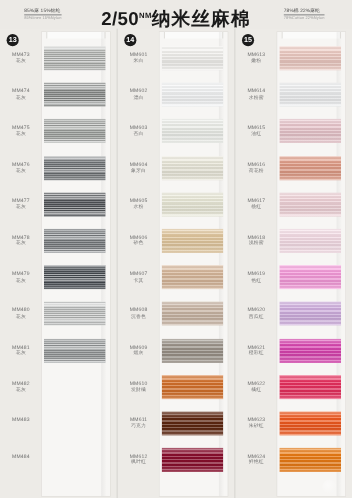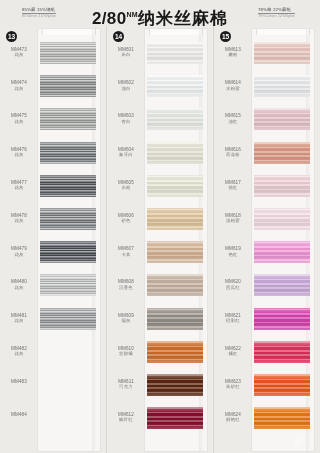--- a/index.html
+++ b/index.html
@@ -148,21 +148,21 @@
 <div class="page">
 
   <div class="header">
 
     <div class="spec spec-left">
       <span class="cn">85%麻 15%锦纶</span>
       <span class="en">85%linen 15%Nylon</span>
     </div>
 
     <div class="title">
-      <span>2/80</span><span class="nm">NM</span><span class="cjk">纳米丝麻棉</span>
+      <span>2/50</span><span class="nm">NM</span><span class="cjk">纳米丝麻棉</span>
     </div>
 
     <div class="spec spec-right">
       <span class="cn">78%棉 22%麻纶</span>
       <span class="en">78%Cotton 22%Nylon</span>
     </div>
 
   </div>
 
   <div class="cols" id="cols">

